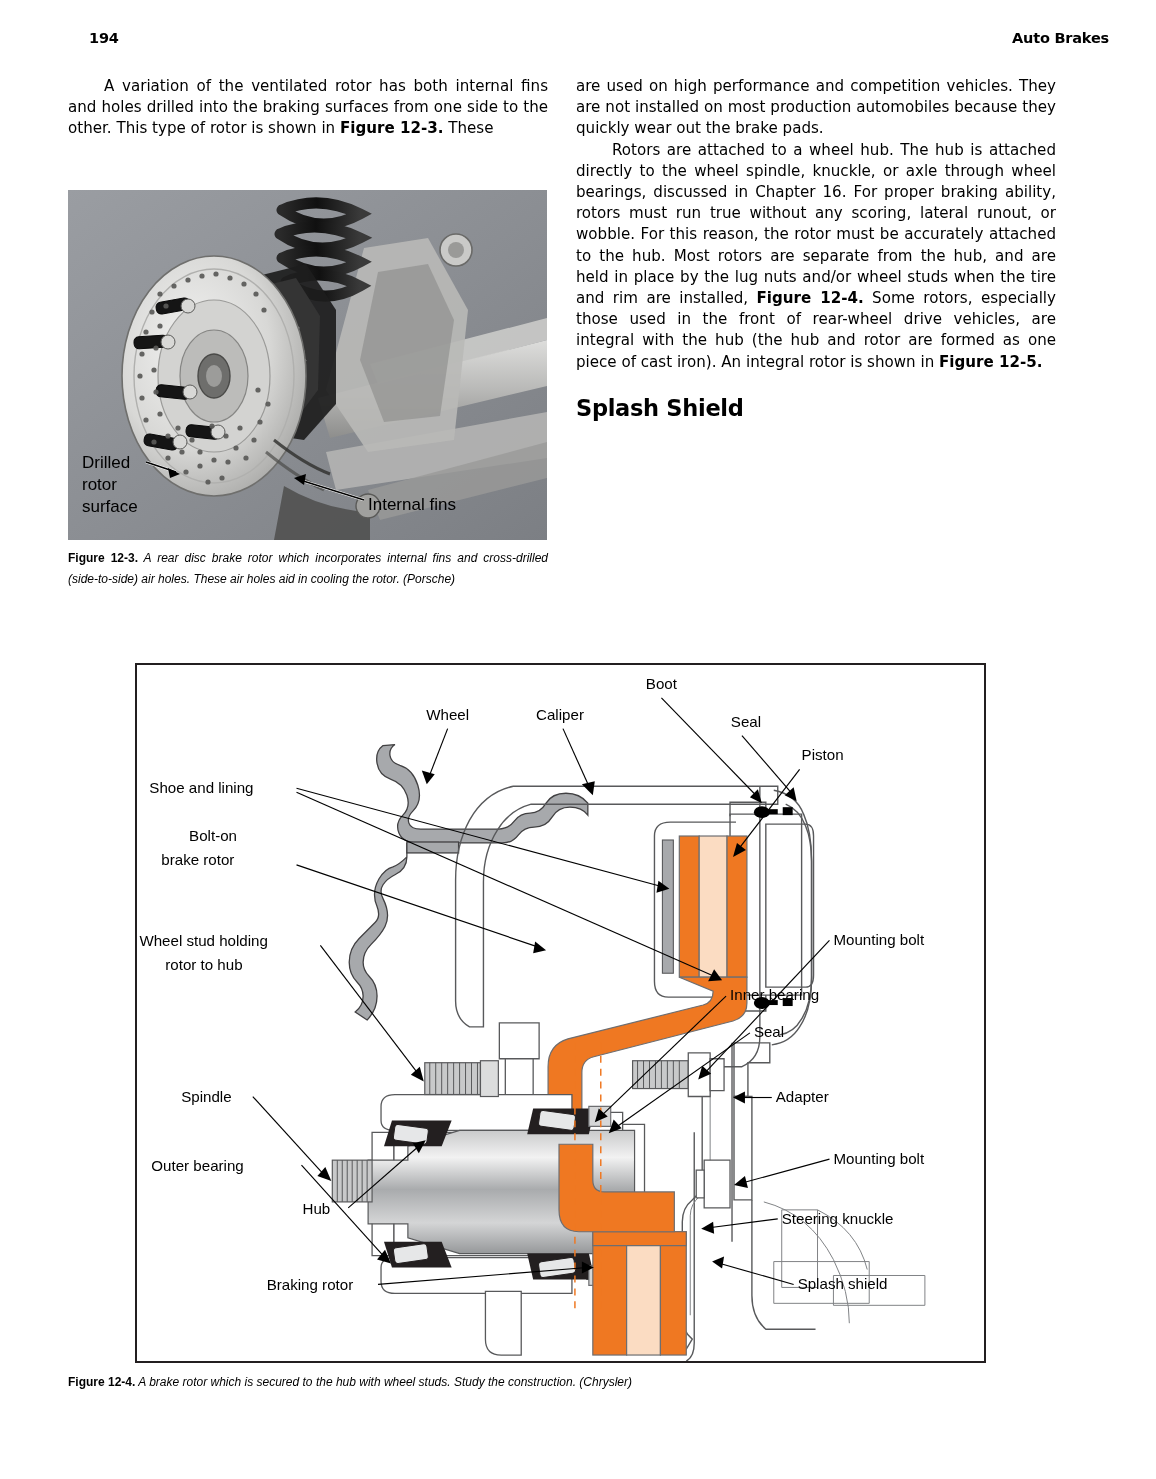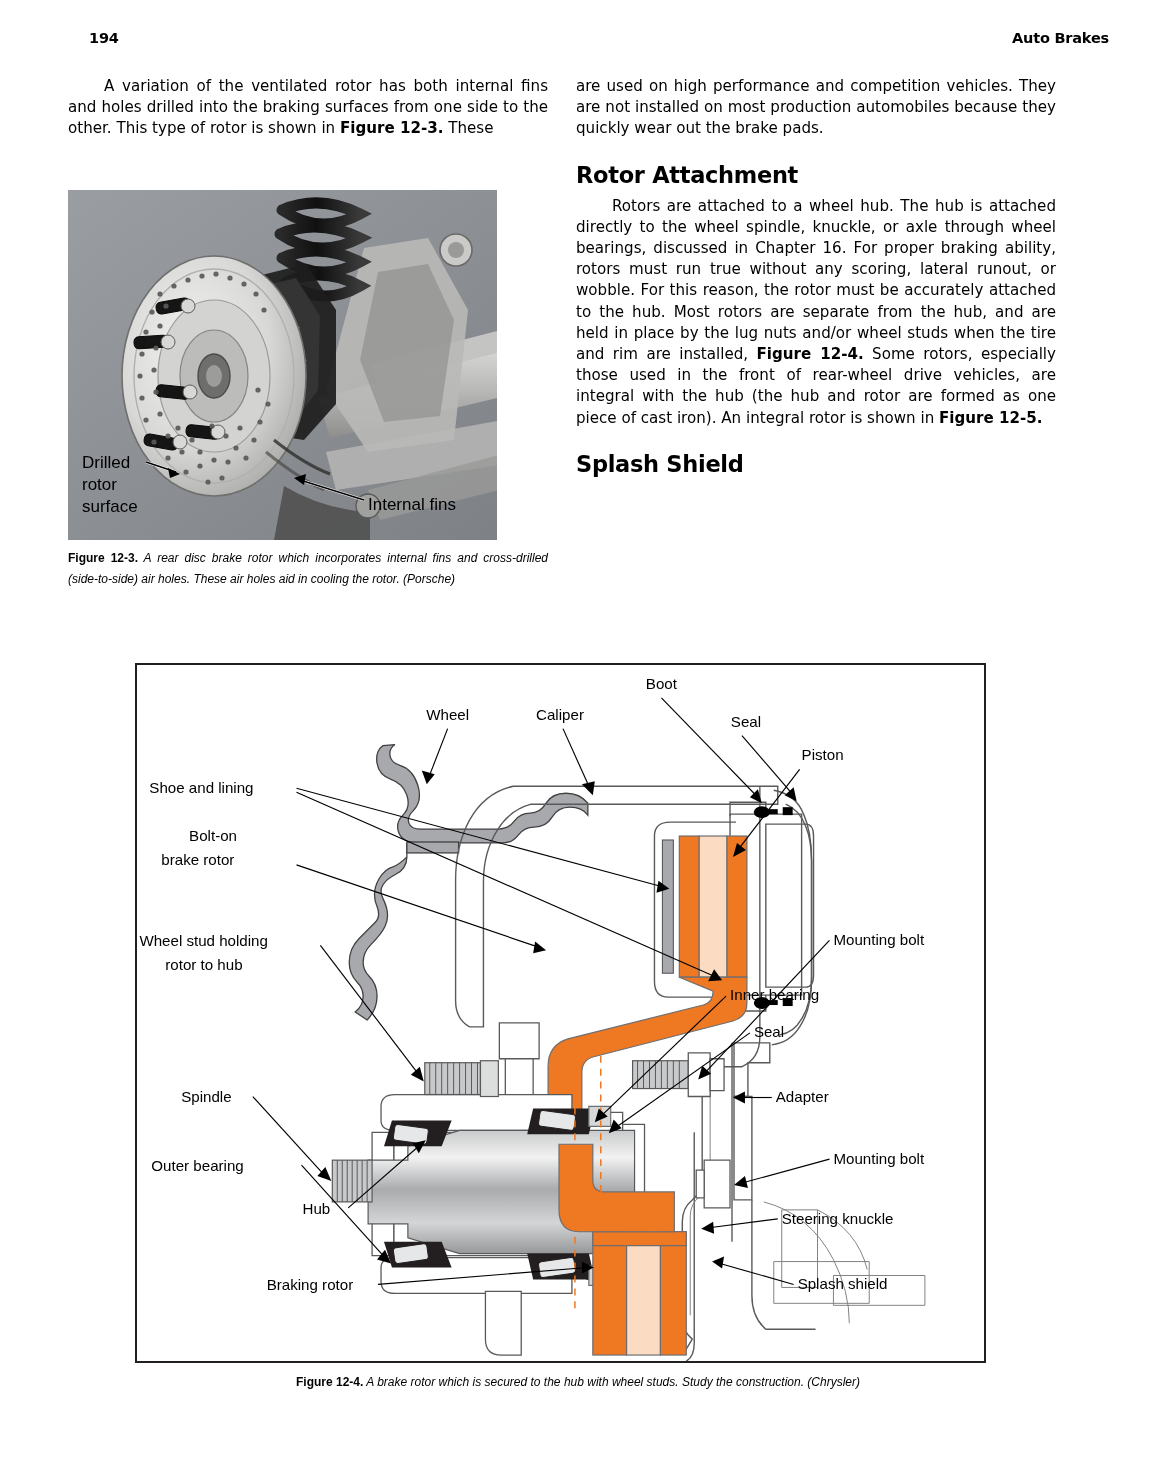--- a/index.html
+++ b/index.html
@@ -72,41 +72,41 @@
     letter-spacing: -0.3px;
   }
   b, strong { font-weight: bold; }
   .bi { font-weight: bold; font-style: italic; }
 
   
   .photo-wrap {
     position: absolute;
     left: 68px;
     top: 190px;
-    width: 429px;
+    width: 479px;
     height: 350px;
     overflow: hidden;
     background: #8d9095;
   }
   .photo-svg { display: block; width: 479px; height: 350px; }
 
   .fig-caption {
     position: absolute;
     font-family: "Liberation Sans", sans-serif;
     font-size: 12px;
     line-height: 20.5px;
     font-style: italic;
     text-align: justify;
   }
   .fig-caption .lead {
     font-weight: bold;
     font-style: normal;
   }
   #caption-12-3 { left: 68px; top: 548px; width: 480px; }
-  #caption-12-4 { left: 68px; top: 1372px; width: 1020px; text-align: center; }
+  #caption-12-4 { left: 68px; top: 1372px; width: 1020px; text-align: left; }
 
   
   .figbox {
     position: absolute;
     left: 135px;
     top: 663px;
     width: 851px;
     height: 700px;
     border: 2px solid #231f20;
     box-sizing: border-box;
@@ -302,21 +302,20 @@
   </svg>
 </div>
 
 <div class="fig-caption" id="caption-12-3">
   <span class="lead">Figure 12-3.</span><span> A rear disc brake rotor which incorporates internal fins and cross-drilled (side-to-side) air holes. These air holes aid in cooling the rotor. (Porsche)</span>
 </div>
 
 <div class="col col-right">
   <p class="noindent">are used on high performance and competition vehicles. They are not installed on most production automobiles because they quickly wear out the brake pads.</p>
 
-  <h2 class="section-head">Rotor Attachment</h2>
 
   <p><span>Rotors are attached to a wheel hub. The hub is attached directly to the wheel spindle, knuckle, or axle through wheel bearings, discussed in Chapter 16. For proper braking ability, rotors must run true without any scoring, lateral runout, or wobble. For this reason, the rotor must be accurately attached to the hub. Most rotors are separate from the hub, and are held in place by the lug nuts and/or wheel studs when the tire and rim are installed, </span><b>Figure 12-4.</b><span> Some rotors, especially those used in the front of rear-wheel drive vehicles, are integral with the hub (the hub and rotor are formed as one piece of cast iron). An integral rotor is shown in </span><b>Figure 12-5.</b></p>
 
   <h2 class="section-head">Splash Shield</h2>
 
 </div>
 
 <div class="figbox">
   <svg viewBox="0 0 851 700" xmlns="http://www.w3.org/2000/svg">
 

